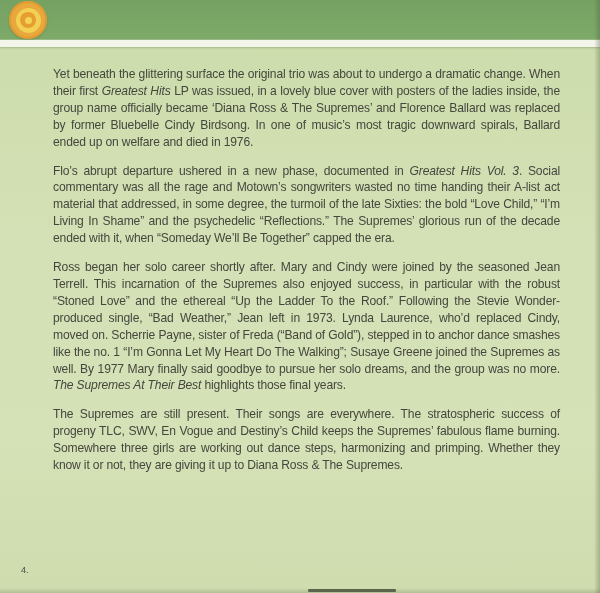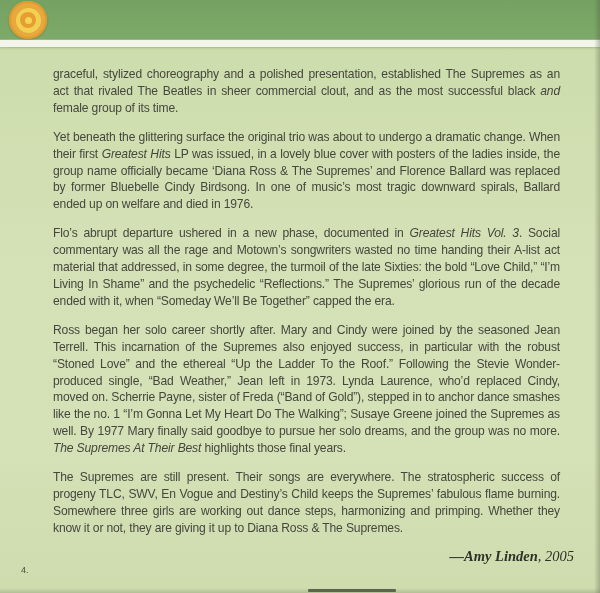--- a/index.html
+++ b/index.html
@@ -114,29 +114,25 @@
       <div class="ring-yellow"></div>
       <div class="ring-orange"></div>
       <div class="core-dot"></div>
     </div>
   </div>
 
   <div class="white-strip"></div>
 
   <div class="content">
     <div>
-        <p><span>graceful, stylized choreography and a polished presentation, established The Supremes as an act that rivaled The Beatles in sheer commercial clout, and as the most successful black </span><em>and</em><span> female group of its time.</span></p>
         <p><span>Yet beneath the glittering surface the original trio was about to undergo a dramatic change. When their first </span><em>Greatest Hits</em><span> LP was issued, in a lovely blue cover with posters of the ladies inside, the group name officially became ‘Diana Ross &amp; The Supremes’ and Florence Ballard was replaced by former Bluebelle Cindy Birdsong. In one of music’s most tragic downward spirals, Ballard ended up on welfare and died in 1976.</span></p>
         <p><span>Flo’s abrupt departure ushered in a new phase, documented in </span><em>Greatest Hits Vol. 3</em><span>. Social commentary was all the rage and Motown’s songwriters wasted no time handing their A-list act material that addressed, in some degree, the turmoil of the late Sixties: the bold “Love Child,” “I’m Living In Shame” and the psychedelic “Reflections.” The Supremes’ glorious run of the decade ended with it, when “Someday We’ll Be Together” capped the era.</span></p>
         <p><span>Ross began her solo career shortly after. Mary and Cindy were joined by the seasoned Jean Terrell. This incarnation of the Supremes also enjoyed success, in particular with the robust “Stoned Love” and the ethereal “Up the Ladder To the Roof.” Following the Stevie Wonder-produced single, “Bad Weather,” Jean left in 1973. Lynda Laurence, who’d replaced Cindy, moved on. Scherrie Payne, sister of Freda (“Band of Gold”), stepped in to anchor dance smashes like the no. 1 “I’m Gonna Let My Heart Do The Walking”; Susaye Greene joined the Supremes as well. By 1977 Mary finally said goodbye to pursue her solo dreams, and the group was no more. </span><em>The Supremes At Their Best</em><span> highlights those final years.</span></p>
         <p><span>The Supremes are still present. Their songs are everywhere. The stratospheric success of progeny TLC, SWV, En Vogue and Destiny’s Child keeps the Supremes’ fabulous flame burning. Somewhere three girls are working out dance steps, harmonizing and primping. Whether they know it or not, they are giving it up to Diana Ross &amp; The Supremes.</span></p>
       </div>
-    <div class="byline">
-      <span class="byline-name">—Amy Linden</span><span class="byline-year">, 2005</span>
-    </div>
   </div>
 
   <div class="page-number">4.</div>
 
   <div class="bottom-artifact"></div>
   <div class="right-edge-shade"></div>
   <div class="bottom-edge-shade"></div>
 
 </div>
 

